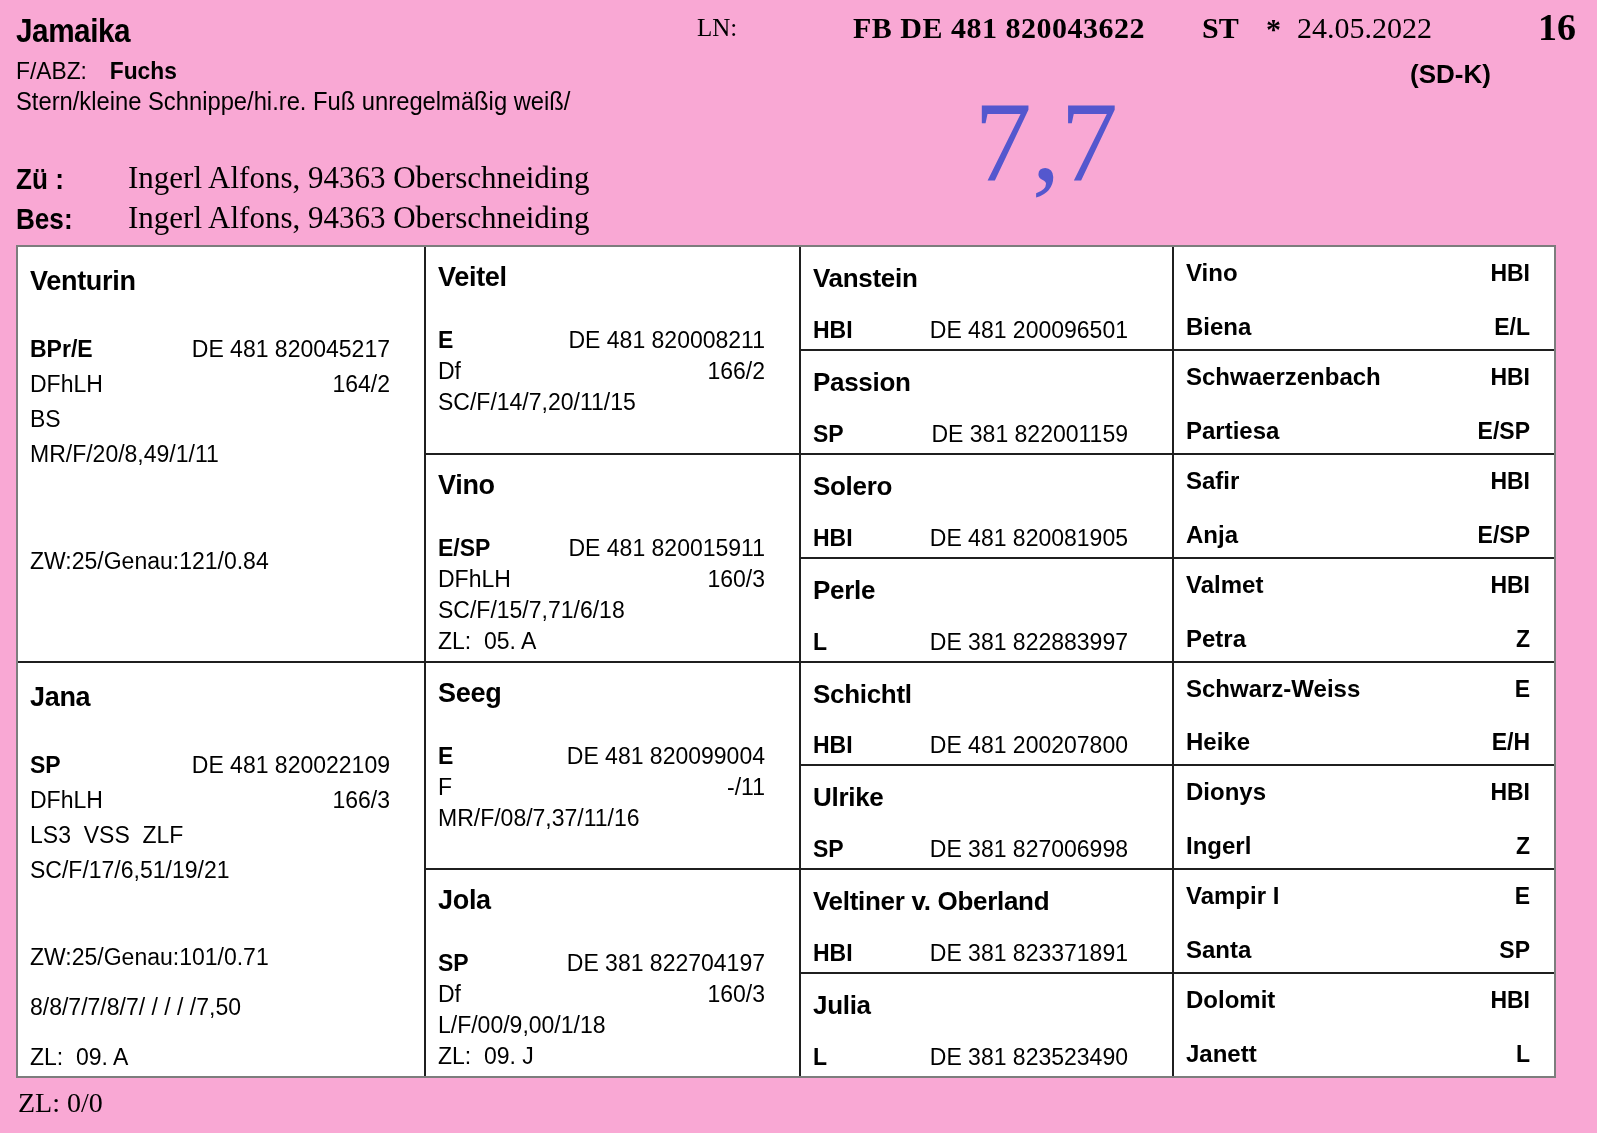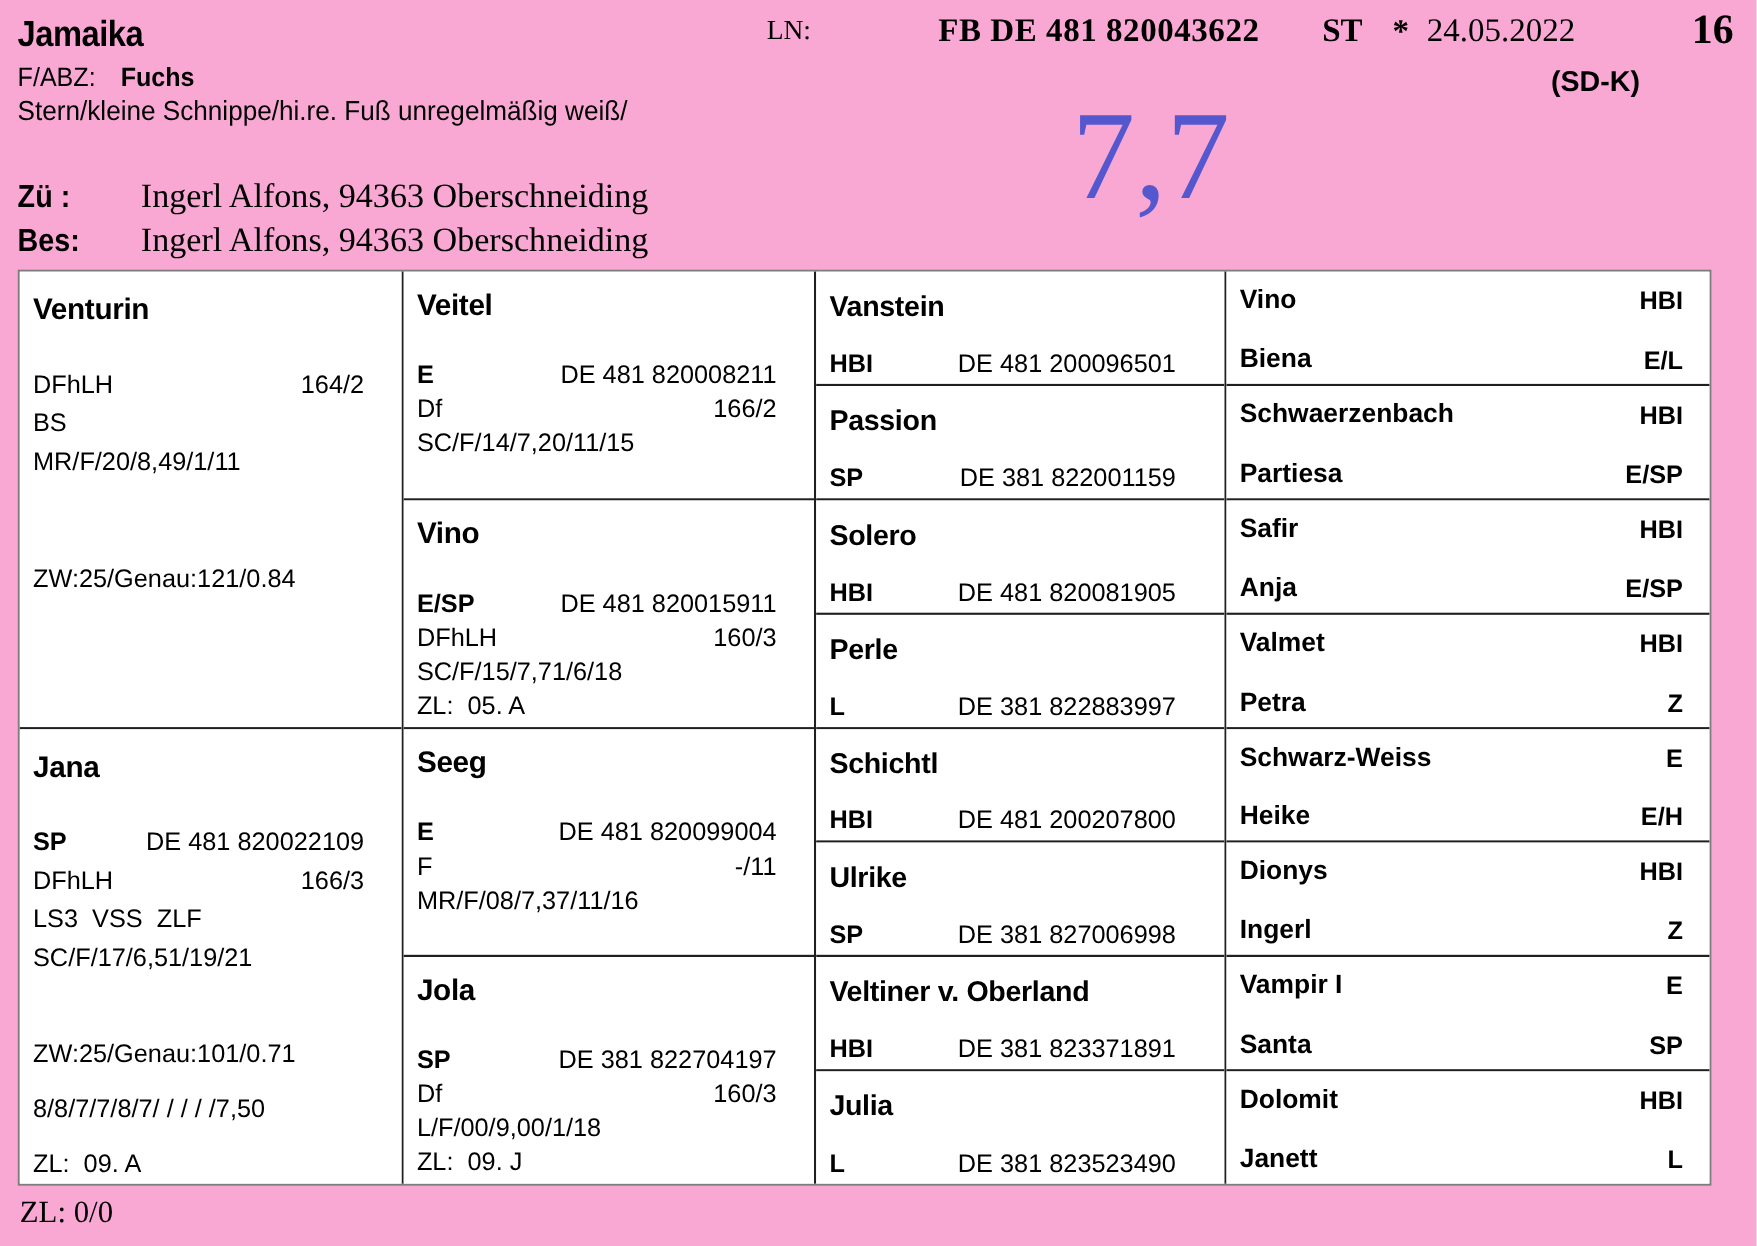--- a/index.html
+++ b/index.html
@@ -33,21 +33,21 @@
   .bes-value  { left:128px; top:200px; font-size:31px; }
   .zl-bottom  { left:18px; top:1087px; font-size:28px; }
 
   
   .ped-table {
     position:absolute; left:16px; top:245px; width:1540px; height:833px;
     display:flex; border:2px solid #7d7d7d; box-sizing:border-box; background:#fff;
   }
   .ped-col { display:flex; flex-direction:column; box-sizing:border-box; }
   .ped-col + .ped-col { border-left:2px solid #1f1f1f; }
-  .col-1 { width:347px; } .col-2 { width:375px; } .col-3 { width:373px; } .col-4 { flex:1; }
+  .col-1 { width:406px; } .col-2 { width:375px; } .col-3 { width:373px; } .col-4 { flex:1; }
 
   .ped-cell { flex:1; box-sizing:border-box; padding:6px 0 0 12px; overflow:hidden; position:relative; background:#fff; }
   .ped-cell:not(:last-child) { border-bottom:2px solid #1f1f1f; }
 
   .cell-name { font-weight:bold; font-size:27px; line-height:33px; margin-top:12px; letter-spacing:-0.3px; }
   .gen2 .cell-name { margin-top:8px; }
 
   .gen1 .data-block { margin-top:34px; }
   .gen2 .data-block { margin-top:31px; }
 
@@ -101,20 +101,24 @@
   <div class="abs bes-label cx90">Bes:</div>
   <div class="abs bes-value serif">Ingerl Alfons, 94363 Oberschneiding</div>
 
   <div class="ped-table">
 
     <div class="ped-col col-1">
       <div class="ped-cell gen1">
         <div class="cell-name">Venturin</div>
         <div class="data-block">
           <div class="data-row">
+            <span class="lbl">BPr/E</span>
+            <span class="val">DE 481 820045217</span>
+          </div>
+          <div class="data-row">
             <span class="lbl plain">DFhLH</span>
             <span class="val">164/2</span>
           </div>
           <div class="plain-line">BS</div>
           <div class="plain-line">MR/F/20/8,49/1/11</div>
         </div>
         <div class="zw-line mt72">ZW:25/Genau:121/0.84</div>
       </div>
 
       <div class="ped-cell gen1">

